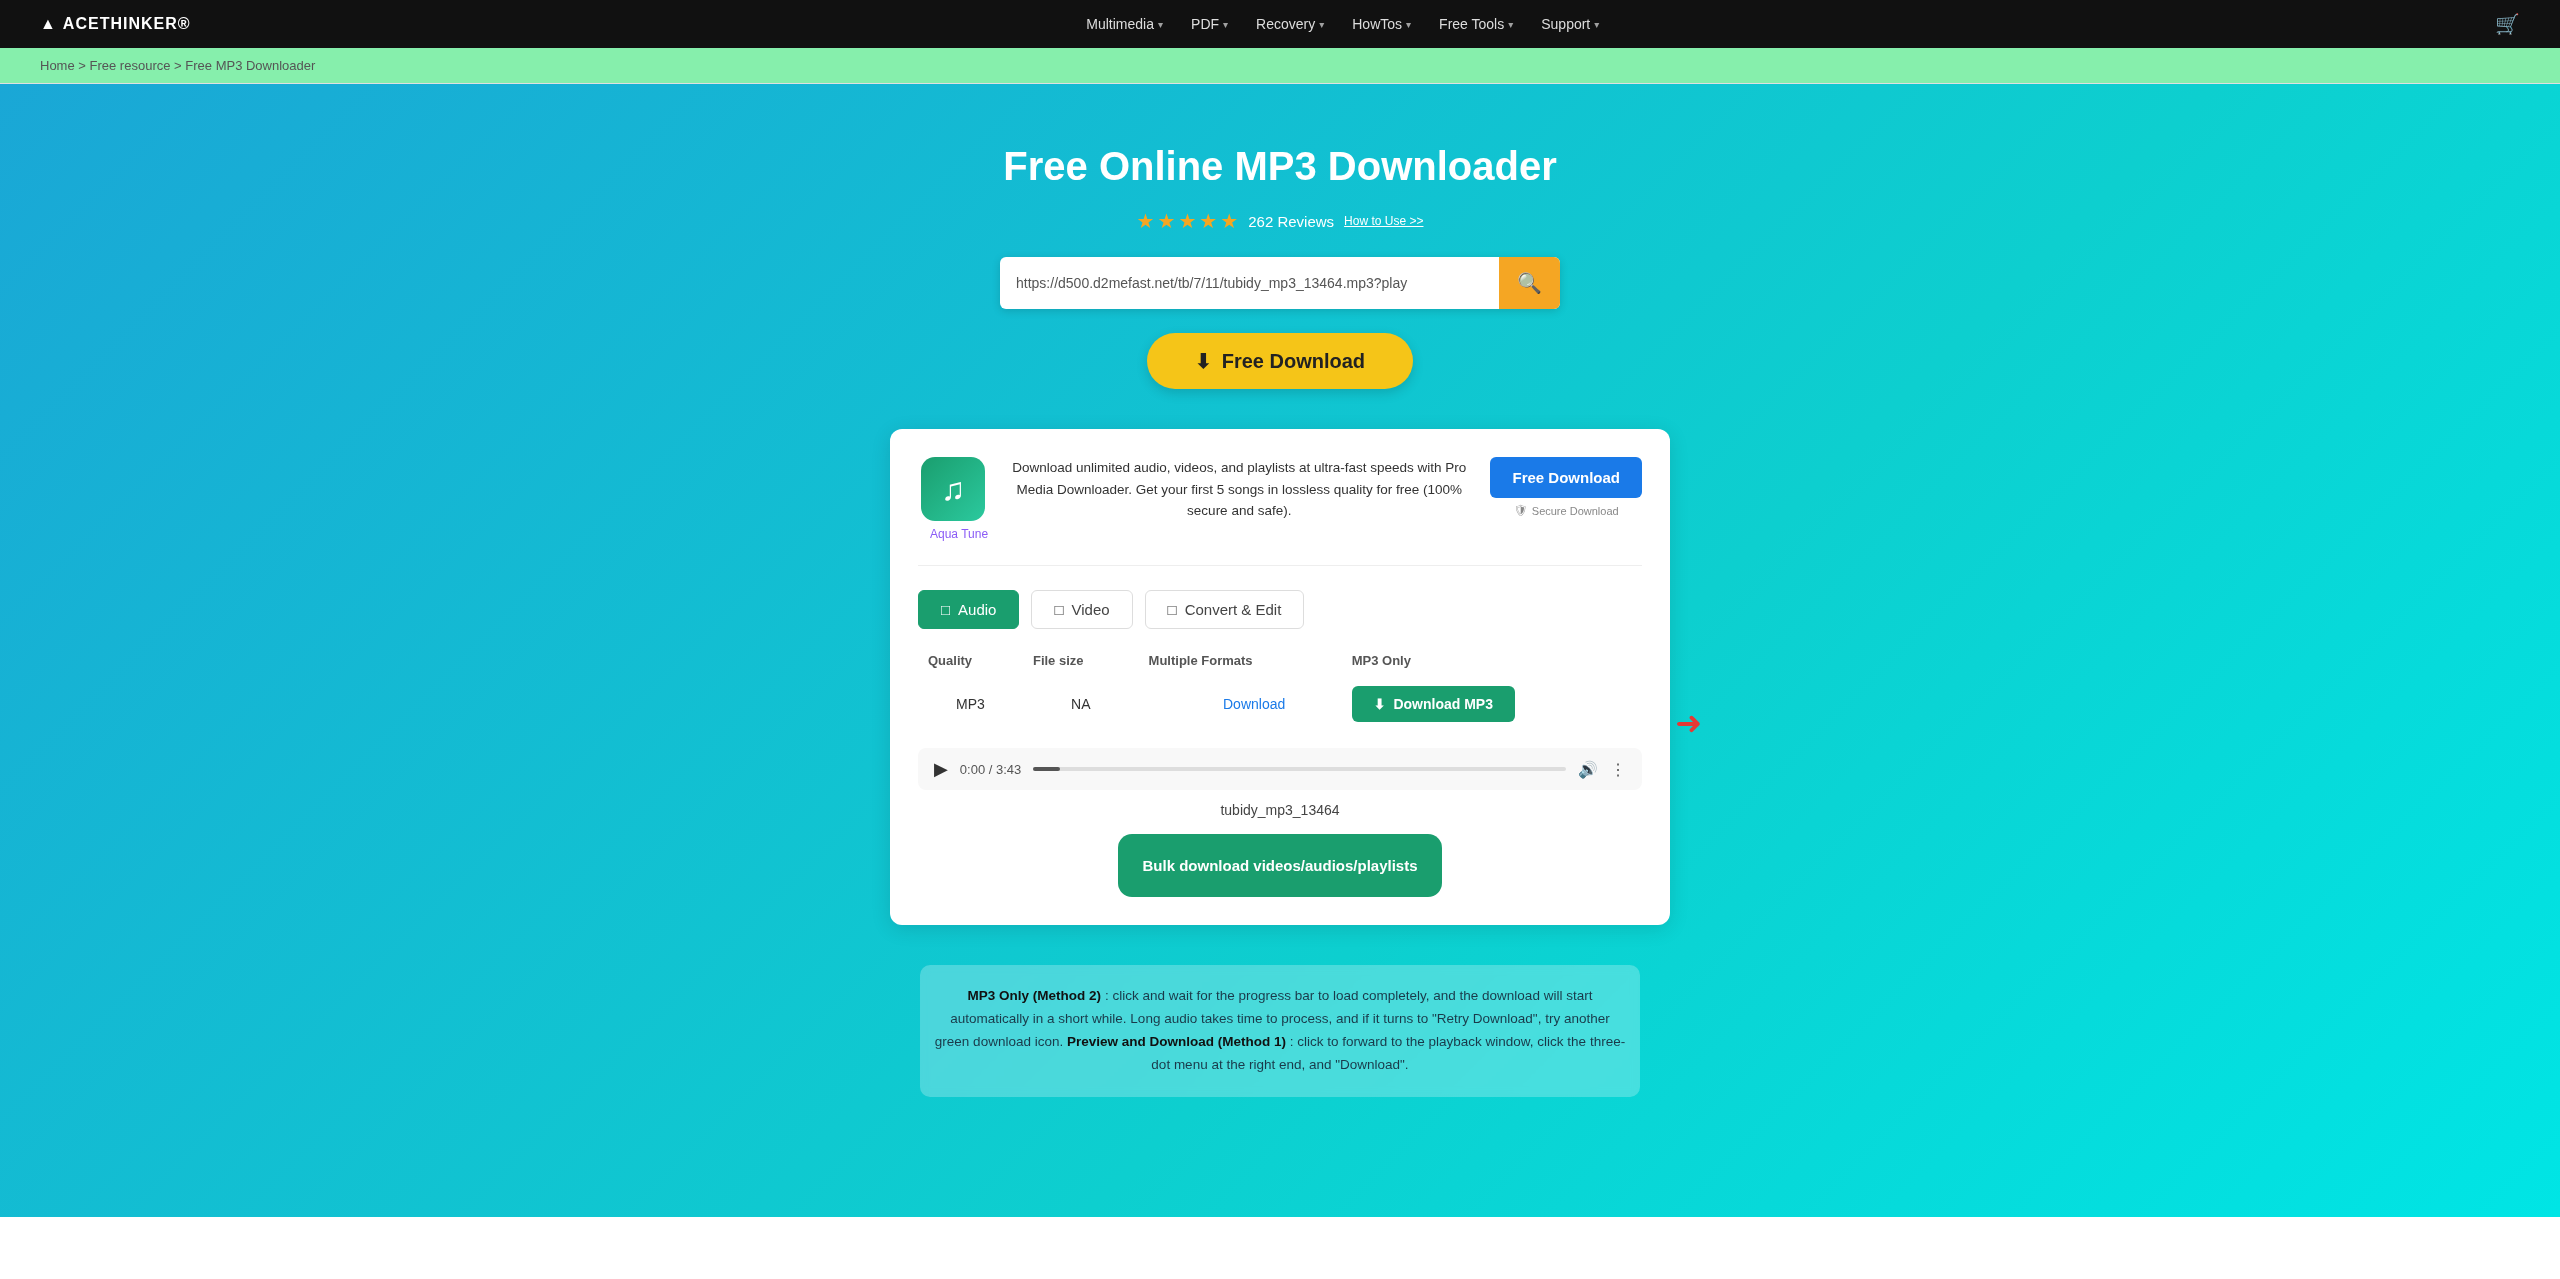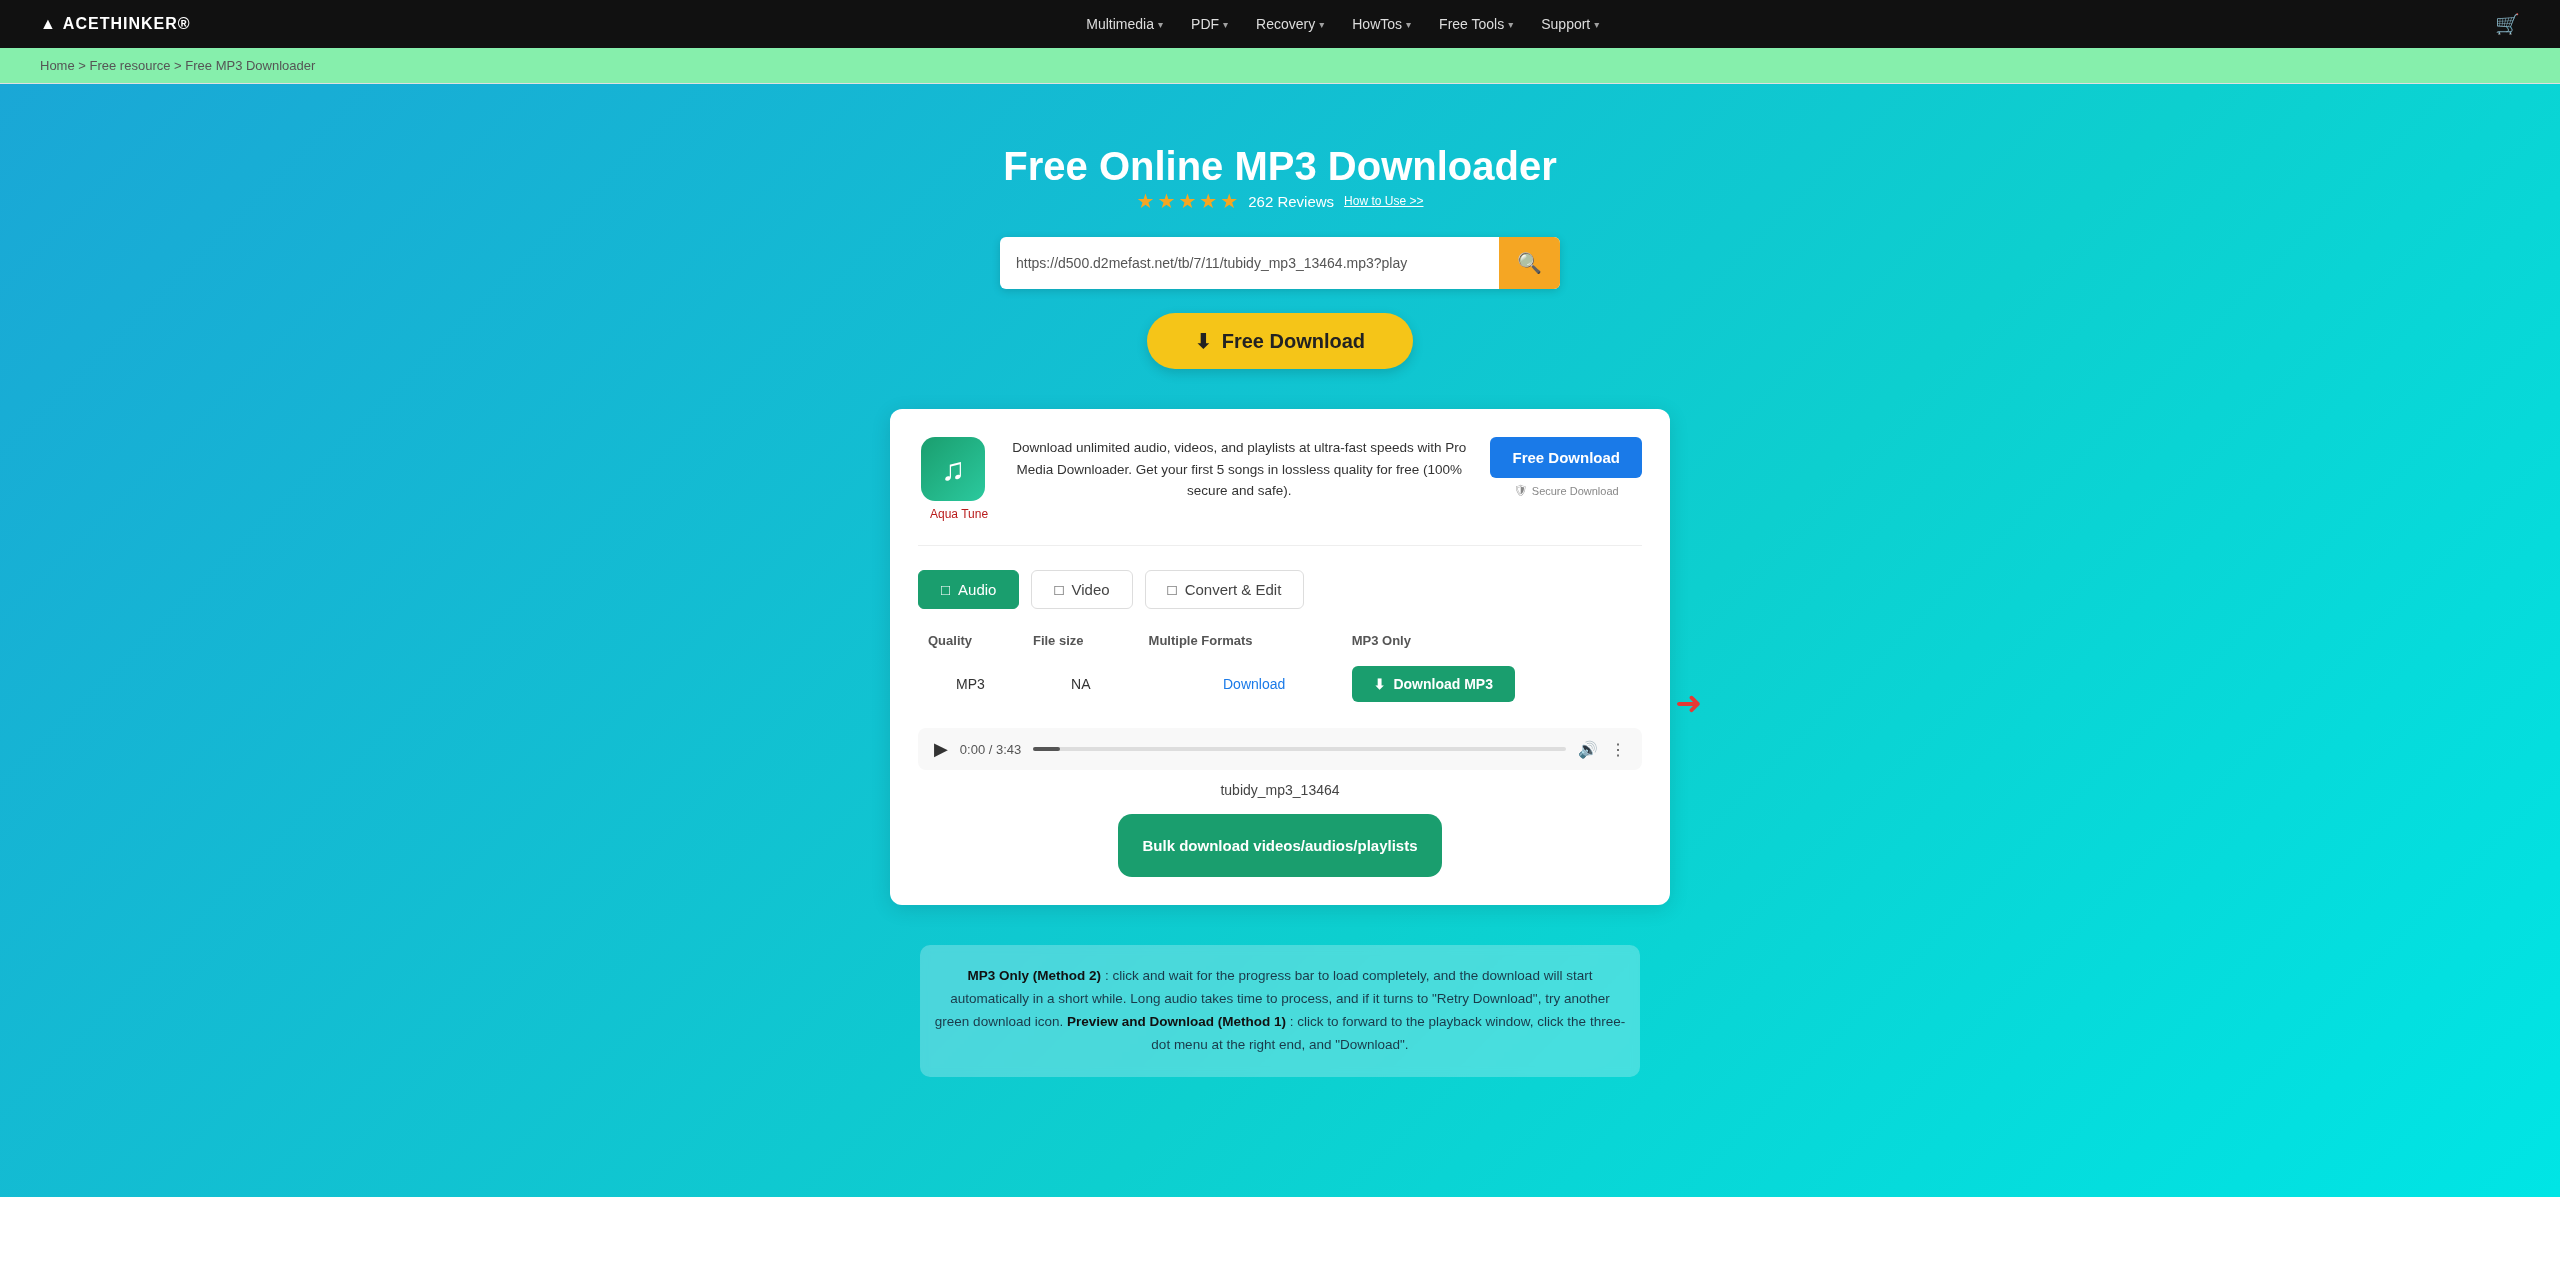--- a/index.html
+++ b/index.html
@@ -66,20 +66,21 @@
     .hero {
       background: linear-gradient(135deg, #1aa7d6 0%, #0dcfcf 60%, #00e5e5 100%);
       padding: 60px 20px 80px;
       text-align: center;
       min-height: 700px;
     }
     .hero h1 {
       color: #fff;
       font-size: 40px;
       font-weight: 700;
+      margin-bottom: 20px;
       text-align: center;
     }
     .stars-row {
       display: flex;
       align-items: center;
       justify-content: center;
       gap: 10px;
       margin-bottom: 24px;
     }
     .stars {
@@ -181,21 +182,21 @@
       background: linear-gradient(135deg, #1a9e6e, #2bc99e);
       border-radius: 14px;
       display: flex;
       align-items: center;
       justify-content: center;
       font-size: 32px;
       color: #fff;
     }
     .app-name {
       font-size: 12px;
-      color: #b91c1c;
+      color: #8b5cf6;
       margin-left: 12px;
     }
     .app-desc {
       flex: 1;
       font-size: 13.5px;
       color: #333;
       line-height: 1.6;
     }
     .app-dl-btn {
       background: #1a7ae8;

